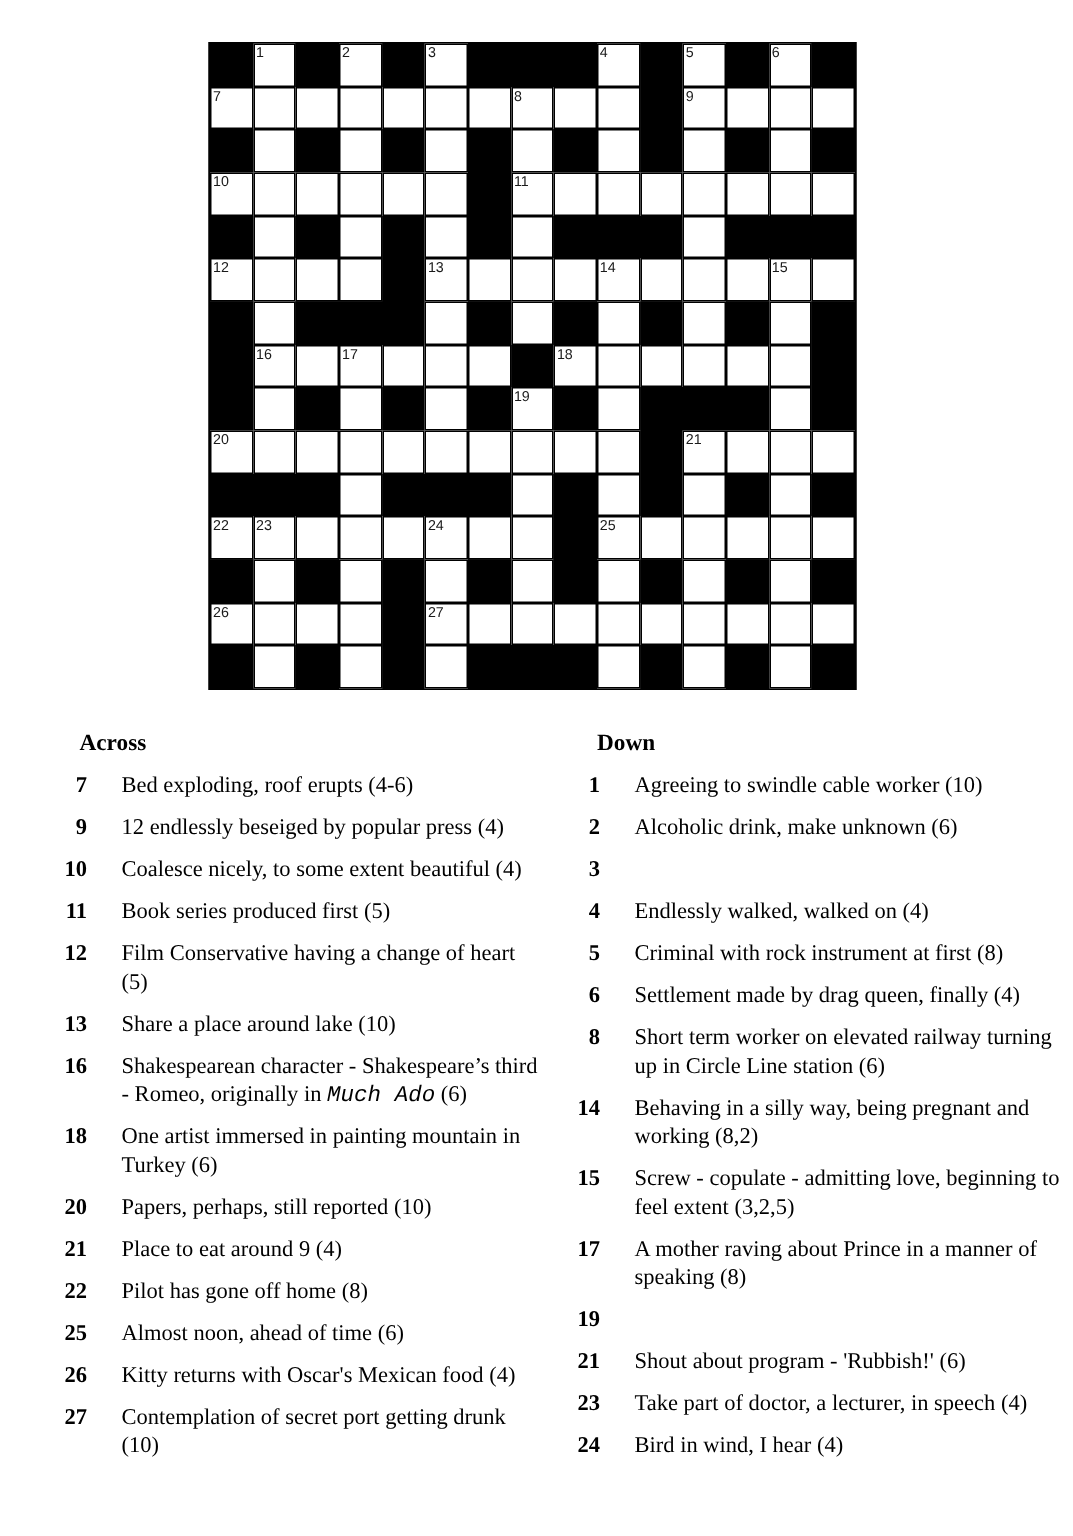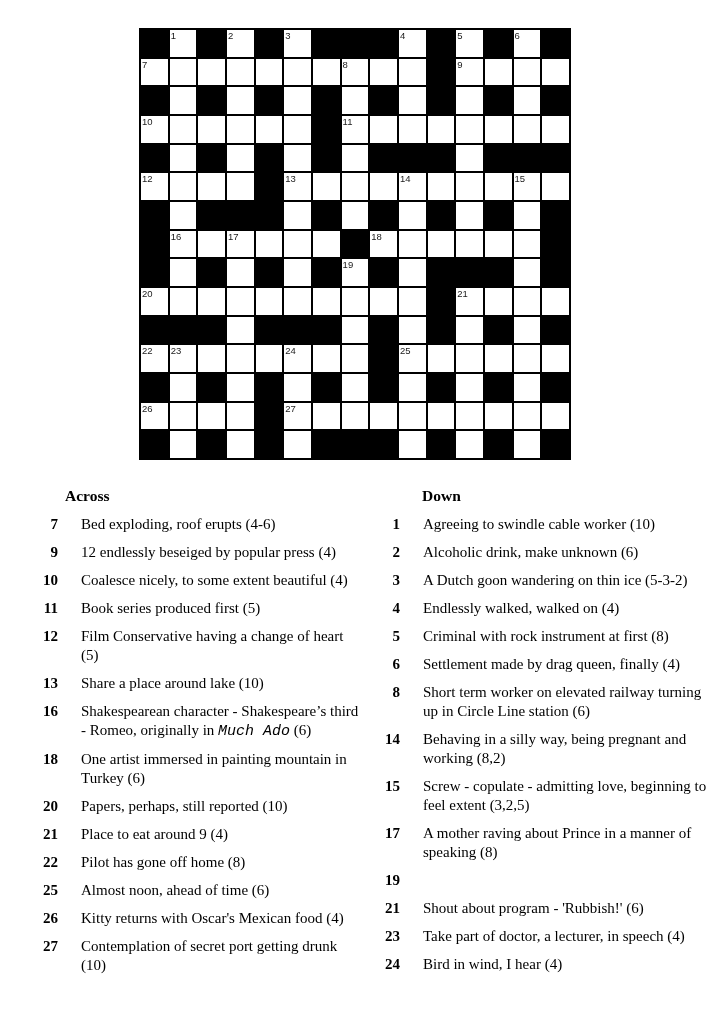--- a/index.html
+++ b/index.html
@@ -43,22 +43,22 @@
     font-size:15px;
     line-height:19px;
   }
   .clue-col.across{left:40px;width:324px;}
   .clue-col.down{left:378px;width:332px;}
   .clue-header{
     font-weight:bold;
     font-size:15.5px;
     margin:0 0 10px 0;
   }
-  .across .clue-header{margin-left:25px;}
-  .down .clue-header{margin-left:44px;}
+  .across .clue-header{margin-left:13px;}
+  .down .clue-header{margin-left:20px;}
   .clue{
     display:flex;
     margin-bottom:9px;
   }
   .clue-num{
     font-weight:bold;
     flex:0 0 auto;
     text-align:right;
   }
   .across .clue-num{width:18px;}
@@ -421,21 +421,20 @@
       <div class="clue">
         <div class="clue-num">1</div>
         <div class="clue-text"><span>Agreeing to swindle cable worker (10)</span></div>
       </div>
       <div class="clue">
         <div class="clue-num">2</div>
         <div class="clue-text"><span>Alcoholic drink, make unknown (6)</span></div>
       </div>
       <div class="clue">
         <div class="clue-num">3</div>
-        <div class="clue-text"><span>A Dutch goon wandering on thin ice (5-3-2)</span></div>
       </div>
       <div class="clue">
         <div class="clue-num">4</div>
         <div class="clue-text"><span>Endlessly walked, walked on (4)</span></div>
       </div>
       <div class="clue">
         <div class="clue-num">5</div>
         <div class="clue-text"><span>Criminal with rock instrument at first (8)</span></div>
       </div>
       <div class="clue">

